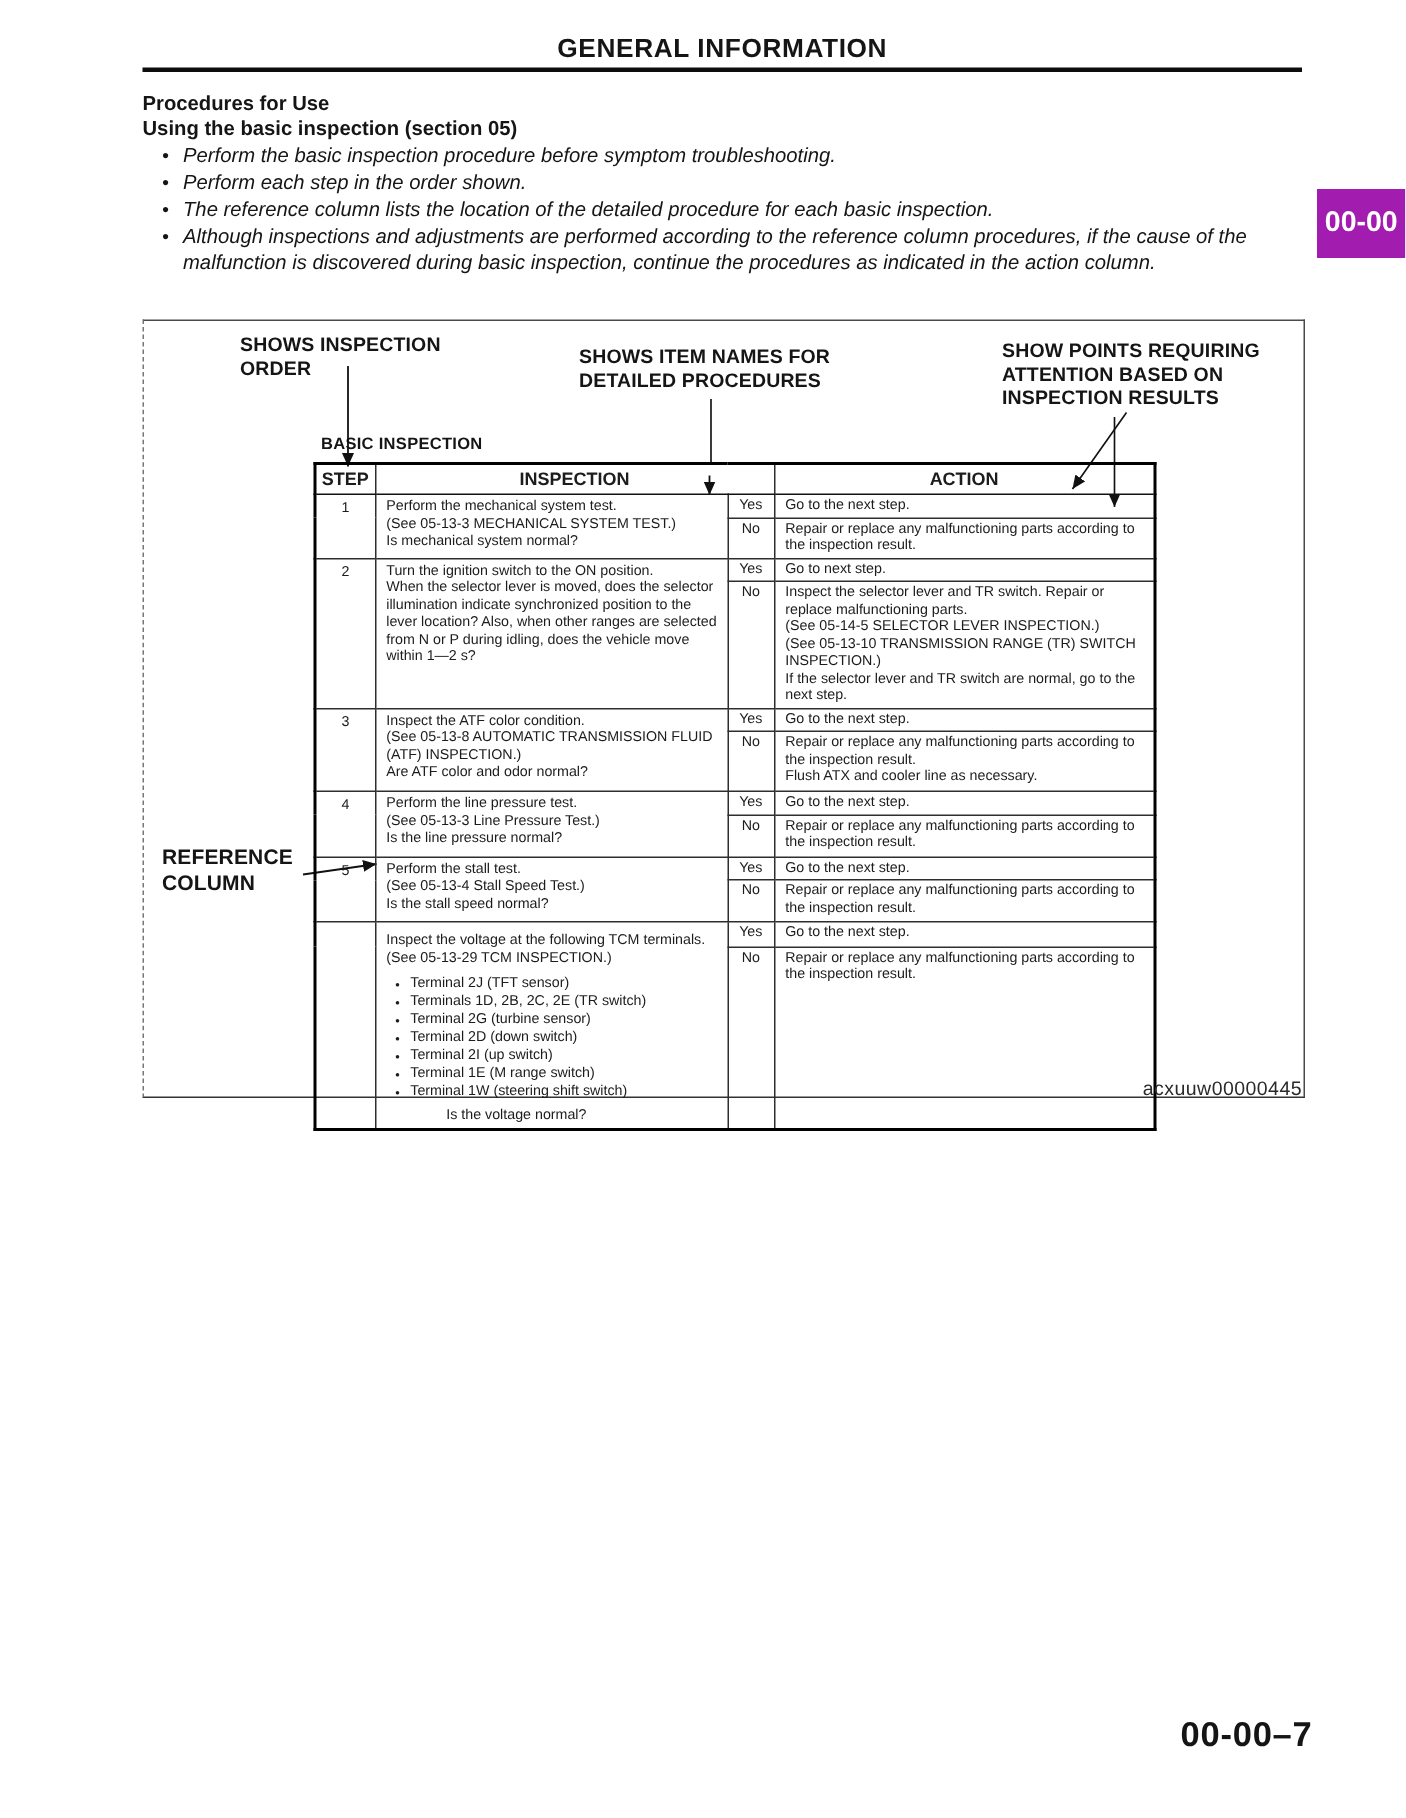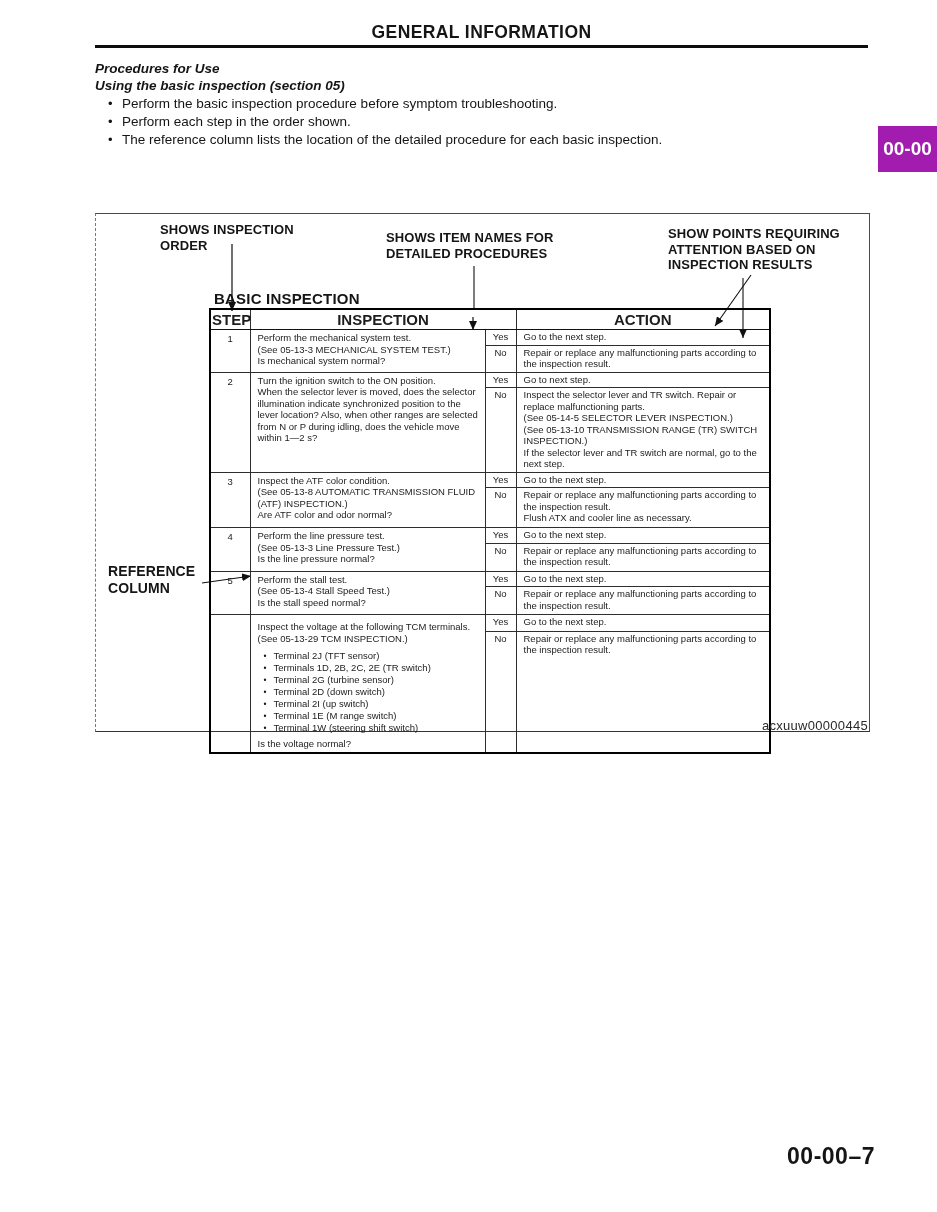--- a/index.html
+++ b/index.html
@@ -9,57 +9,57 @@
   
   .doc-title{position:absolute;left:95px;top:22px;width:773px;text-align:center;
              font-size:17.5px;font-weight:bold;letter-spacing:.4px;}
   .title-rule{position:absolute;left:95px;top:45px;width:773px;height:3px;background:#0d0d0d;}
 
   .section-tab{position:absolute;left:878px;top:126px;width:59px;height:46px;background:#a21caf;
                color:#fff;font-weight:bold;font-size:19px;display:flex;align-items:center;justify-content:center;}
 
   
   .intro{position:absolute;left:95px;top:61px;width:775px;font-size:13.5px;line-height:16.5px;}
-  .intro .hd{font-weight:bold;font-style:italic;}
+  .intro .hd{font-weight:bold;}
   ul.bullets{margin:1px 0 0 0;padding:0;list-style:none;width:758px;}
-  ul.bullets li{position:relative;padding-left:27px;margin:0 0 1px 0;line-height:17px;max-width:745px;}
+  ul.bullets li{position:relative;padding-left:27px;margin:0 0 1px 0;line-height:17px;max-width:745px;font-style:italic;}
   ul.bullets li::before{content:"•";position:absolute;left:13px;top:0;font-size:13px;}
 
   
   .figure{position:absolute;left:95px;top:213px;width:773px;height:517px;
           border-top:1px solid #4a4a4a;border-right:1px solid #4a4a4a;border-bottom:1px solid #333;
           border-left:1px dashed #777;}
   .callout{position:absolute;font-weight:bold;font-size:13px;line-height:15.5px;letter-spacing:.1px;}
   .co-order{left:64px;top:8px;width:160px;}
   .co-items{left:290px;top:16px;width:195px;}
   .co-attn{left:572px;top:12px;width:190px;}
   .co-ref{left:12px;top:349px;width:112px;font-size:14px;line-height:17px;}
-  .fig-caption{position:absolute;left:118px;top:76px;font-weight:bold;font-size:15px;letter-spacing:.2px;}
+  .fig-caption{position:absolute;left:118px;top:76px;font-weight:bold;font-size:11px;letter-spacing:.2px;}
   .arrows{position:absolute;left:0;top:0;width:773px;height:517px;pointer-events:none;}
 
   
   table.insp{position:absolute;left:113px;top:94px;width:560px;border-collapse:collapse;
              table-layout:fixed;font-size:9.5px;line-height:11.5px;color:#1c1c1c;
              border:2px solid #000;}
   table.insp th,table.insp td{border:1px solid #2e2e2e;vertical-align:top;}
-  table.insp th{font-size:15px;font-weight:bold;text-align:center;height:17px;
+  table.insp th{font-size:12px;font-weight:bold;text-align:center;height:17px;
                 vertical-align:middle;border-bottom:1.5px solid #111;}
   td.c-step{width:40px;text-align:center;padding-top:3px;}
   td.c-insp{width:235px;padding:2px 5px 2px 7px;}
   td.c-yn{width:31px;text-align:center;padding-top:1px;}
   td.c-act{width:254px;padding:1px 6px 2px 7px;}
   .pre{white-space:pre-line;}
   tr.h-yes{height:14px;}
   tr.r0-no{height:26px;} tr.r1-no{height:76px;} tr.r2-no{height:40px;}
   tr.r3-no{height:28px;} tr.r4-no{height:28px;} tr.r5-no{height:112px;}
   ul.terms{margin:6px 0 2px 4px;padding:0;list-style:none;}
   ul.terms li{position:relative;padding-left:12px;line-height:12px;}
   ul.terms li::before{content:"•";position:absolute;left:2px;top:0;font-size:8.5px;}
   .t-intro{margin-top:4px;}
-  .t-q{margin-top:4px;}
+  .t-q{margin-top:4px;margin-left:40px;}
 
   .fig-code{position:absolute;left:95px;top:718px;width:773px;text-align:right;
             font-size:13px;letter-spacing:.3px;color:#2a2a2a;}
   .page-number{position:absolute;left:595px;top:1143px;width:280px;text-align:right;
                font-size:23px;font-weight:bold;letter-spacing:.5px;}
 </style>
 </head>
 <body>
 
 <div class="page">
@@ -69,20 +69,21 @@
 
   <div class="section-tab">00-00</div>
 
   <div class="intro">
     <div class="hd">Procedures for Use</div>
     <div class="hd">Using the basic inspection (section 05)</div>
     <ul class="bullets">
         <li>Perform the basic inspection procedure before symptom troubleshooting.</li>
         <li>Perform each step in the order shown.</li>
         <li>The reference column lists the location of the detailed procedure for each basic inspection.</li>
+        <li>Although inspections and adjustments are performed according to the reference column procedures, if the cause of the malfunction is discovered during basic inspection, continue the procedures as indicated in the action column.</li>
       </ul>
   </div>
 
   <div class="figure">
 
     <div class="callout co-order">SHOWS INSPECTION ORDER</div>
     <div class="callout co-items">SHOWS ITEM NAMES FOR DETAILED PROCEDURES</div>
     <div class="callout co-attn">SHOW POINTS REQUIRING ATTENTION BASED ON INSPECTION RESULTS</div>
     <div class="callout co-ref">REFERENCE COLUMN</div>
 

